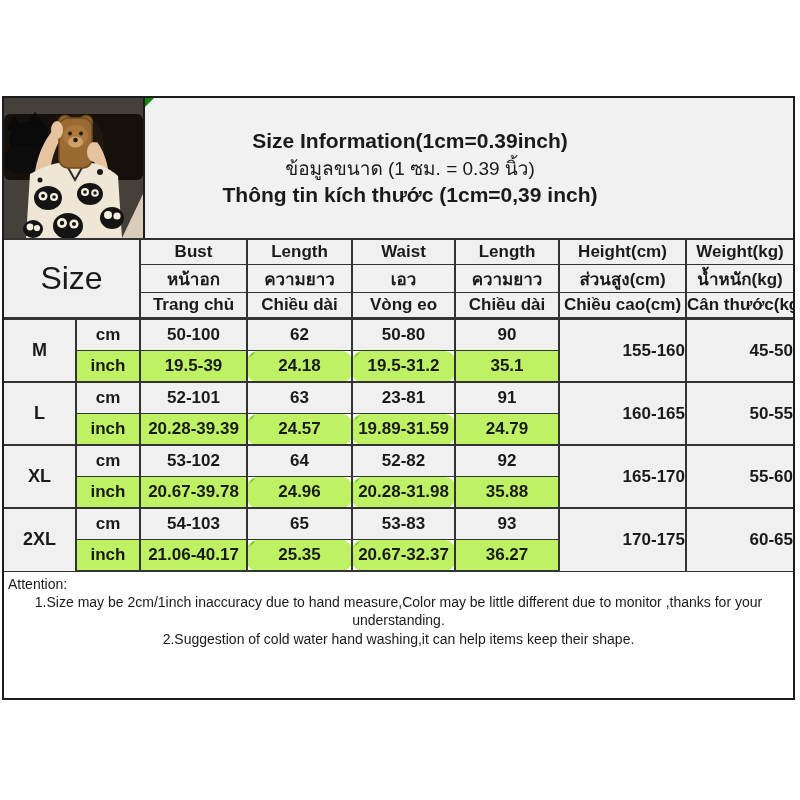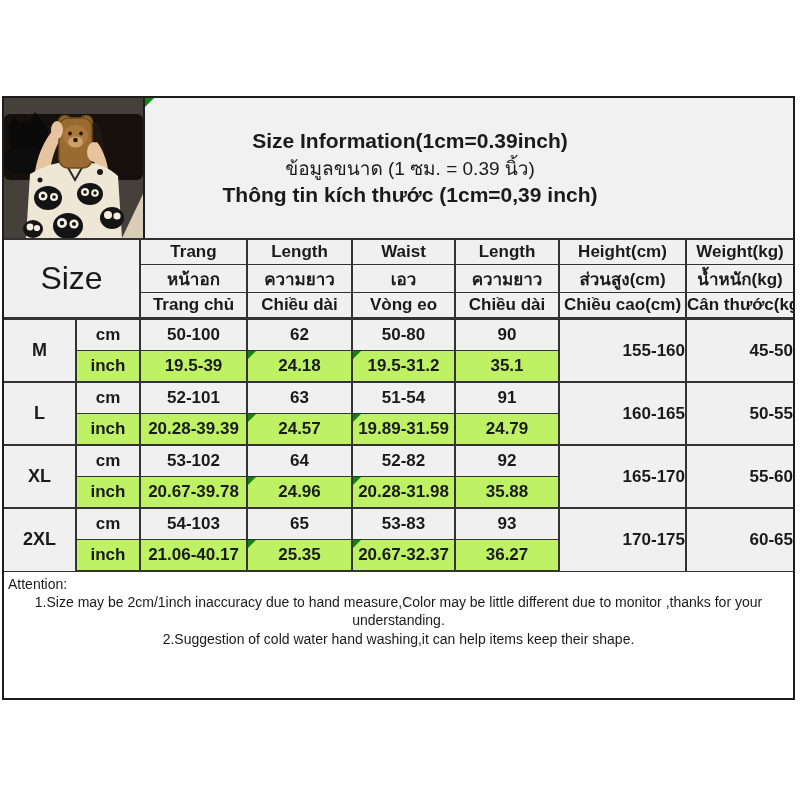--- a/index.html
+++ b/index.html
@@ -17,21 +17,21 @@
   .photo svg{display:block;}
   .title-area{flex:1;background:#f1f1f1;position:relative;
               display:flex;flex-direction:column;justify-content:center;align-items:center;
               padding-right:118px;}
   .title-area .t1,.title-area .t3{font-size:21px;font-weight:700;}
   .title-area .t2{font-size:19px;font-weight:400;}
 
   
   .corner-flag{position:absolute;left:0;top:0;width:0;height:0;
                border-top:9px solid #0f870f;border-right:9px solid transparent;}
-  td.flagged{position:relative;}
+  td.flagged{position:relative;border-radius:10px;}
   td.flagged::before{content:"";position:absolute;left:0;top:0;width:0;height:0;
                border-top:8px solid #0f870f;border-right:8px solid transparent;}
 
   
   table.size-table{border-collapse:collapse;table-layout:fixed;width:100%;}
   .size-table td{border:2px solid #333333;text-align:center;vertical-align:middle;
                  font-weight:700;font-size:17px;padding:0;overflow:hidden;white-space:nowrap;}
   .size-table td.noL{border-left:0;}
   .size-table td.noR{border-right:0;}
   .size-table tr.hdr td{height:24px;background:#f0f0f0;border-top-width:1px;border-bottom-width:1px;}
@@ -133,21 +133,21 @@
         <col style="width:107px">
         <col style="width:105px">
       <col style="width:103px">
         <col style="width:104px">
         <col style="width:127px">
         <col style="width:107px">
     </colgroup>
     <tbody>
       <tr class="hdr first">
         <td class="size-head noL" colspan="2" rowspan="3">Size</td>
-        <td>Trang</td>
+        <td>Bust</td>
         <td>Length</td>
         <td>Waist</td>
         <td>Length</td>
         <td>Height(cm)</td>
         <td class="noR">Weight(kg)</td>
       </tr>
       <tr class="hdr">
         <td>หน้าอก</td>
         <td>ความยาว</td>
         <td>เอว</td>
@@ -180,21 +180,21 @@
         <td class="flagged">24.18</td>
         <td class="flagged">19.5-31.2</td>
         <td>35.1</td>
       </tr>
 
       <tr class="cm-row group-sep">
         <td class="size-cell noL" rowspan="2">L</td>
         <td>cm</td>
         <td>52-101</td>
         <td>63</td>
-        <td>51-54</td>
+        <td>23-81</td>
         <td>91</td>
         <td class="span-cell" rowspan="2">160-165</td>
         <td class="span-cell noR" rowspan="2">50-55</td>
       </tr>
       <tr class="inch-row">
         <td>inch</td>
         <td>20.28-39.39</td>
         <td class="flagged">24.57</td>
         <td class="flagged">19.89-31.59</td>
         <td>24.79</td>

